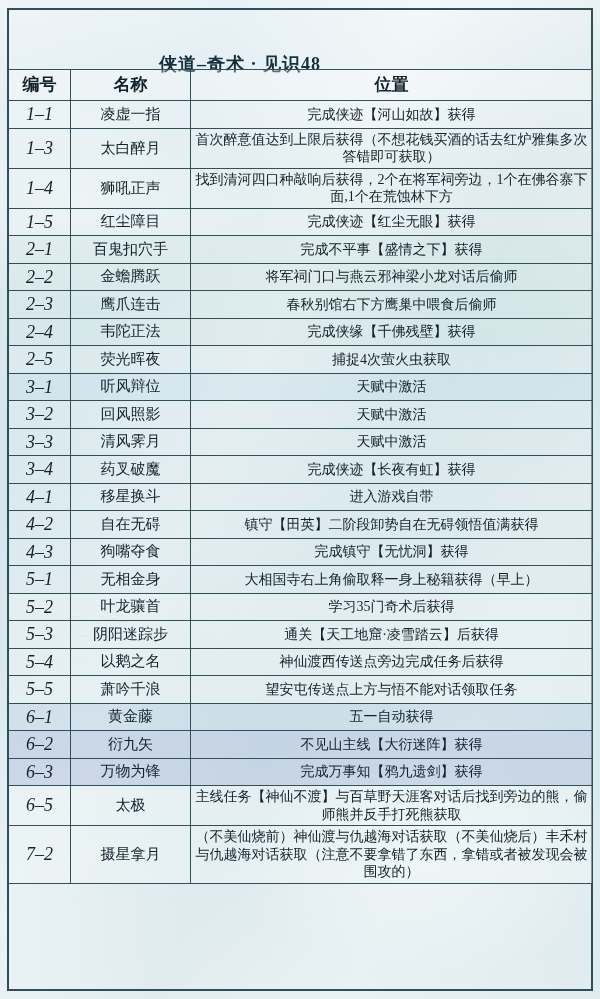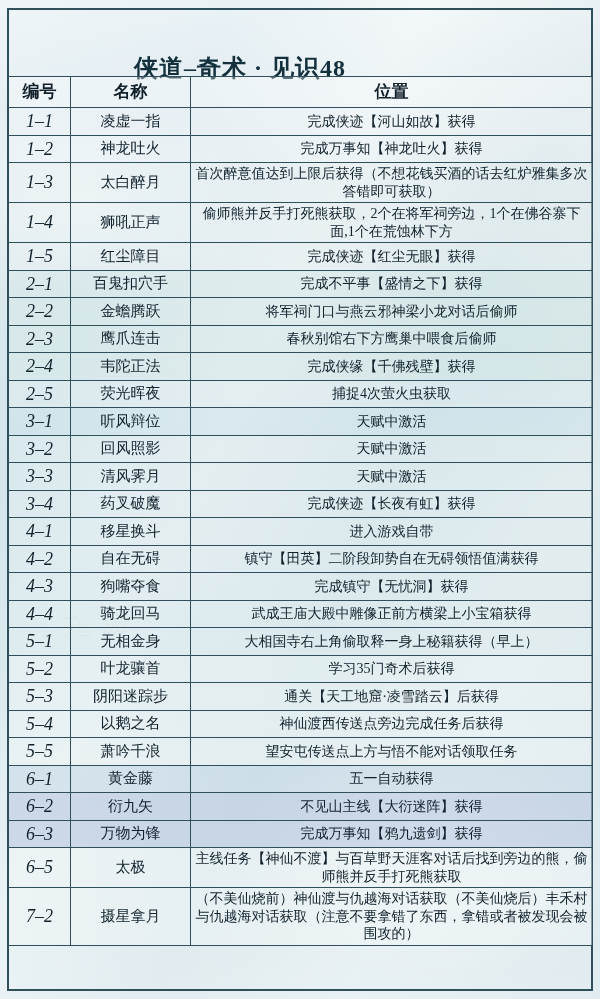--- a/index.html
+++ b/index.html
@@ -55,29 +55,29 @@
     box-sizing: border-box;
     background: rgba(255,255,255,0.04);
   }
   .title {
     position: absolute;
     left: 0;
     top: 52px;
     width: 480px;
     text-align: center;
     font-family: "Liberation Serif", serif;
-    font-size: 24px;
+    font-size: 18px;
     font-weight: bold;
     color: #14303d;
     letter-spacing: 1px;
   }
   table {
     position: absolute;
     left: 8px;
-    top: 76px;
+    top: 69px;
     width: 584px;
     border-collapse: collapse;
     table-layout: fixed;
     font-family: "Liberation Serif", serif;
   }
   col.c-id { width: 62px; }
   col.c-name { width: 120px; }
   col.c-pos { width: 402px; }
   th, td {
     border: 1px solid #2f4f5a;
@@ -136,34 +136,29 @@
         <th>名称</th>
         <th>位置</th>
       </tr>
     </thead>
     <tbody>
         <tr class="tint-a">
           <td class="id">1–1</td>
           <td class="name">凌虚一指</td>
           <td class="pos">完成侠迹【河山如故】获得</td>
         </tr>
-        <tr class="tint-a">
-          <td class="id">1–2</td>
-          <td class="name">神龙吐火</td>
-          <td class="pos">完成万事知【神龙吐火】获得</td>
-        </tr>
         <tr class="tint-b">
           <td class="id">1–3</td>
           <td class="name">太白醉月</td>
           <td class="pos">首次醉意值达到上限后获得（不想花钱买酒的话去红炉雅集多次答错即可获取）</td>
         </tr>
         <tr class="tint-b">
           <td class="id">1–4</td>
           <td class="name">狮吼正声</td>
-          <td class="pos">偷师熊并反手打死熊获取，2个在将军祠旁边，1个在佛谷寨下面,1个在荒蚀林下方</td>
+          <td class="pos">找到清河四口种敲响后获得，2个在将军祠旁边，1个在佛谷寨下面,1个在荒蚀林下方</td>
         </tr>
         <tr class="tint-b">
           <td class="id">1–5</td>
           <td class="name">红尘障目</td>
           <td class="pos">完成侠迹【红尘无眼】获得</td>
         </tr>
         <tr class="tint-c">
           <td class="id">2–1</td>
           <td class="name">百鬼扣穴手</td>
           <td class="pos">完成不平事【盛情之下】获得</td>
@@ -215,25 +210,20 @@
         </tr>
         <tr class="tint-h">
           <td class="id">4–2</td>
           <td class="name">自在无碍</td>
           <td class="pos">镇守【田英】二阶段卸势自在无碍领悟值满获得</td>
         </tr>
         <tr class="tint-h">
           <td class="id">4–3</td>
           <td class="name">狗嘴夺食</td>
           <td class="pos">完成镇守【无忧洞】获得</td>
-        </tr>
-        <tr class="tint-h">
-          <td class="id">4–4</td>
-          <td class="name">骑龙回马</td>
-          <td class="pos">武成王庙大殿中雕像正前方横梁上小宝箱获得</td>
         </tr>
         <tr class="tint-h">
           <td class="id">5–1</td>
           <td class="name">无相金身</td>
           <td class="pos">大相国寺右上角偷取释一身上秘籍获得（早上）</td>
         </tr>
         <tr class="tint-i">
           <td class="id">5–2</td>
           <td class="name">叶龙骧首</td>
           <td class="pos">学习35门奇术后获得</td>

